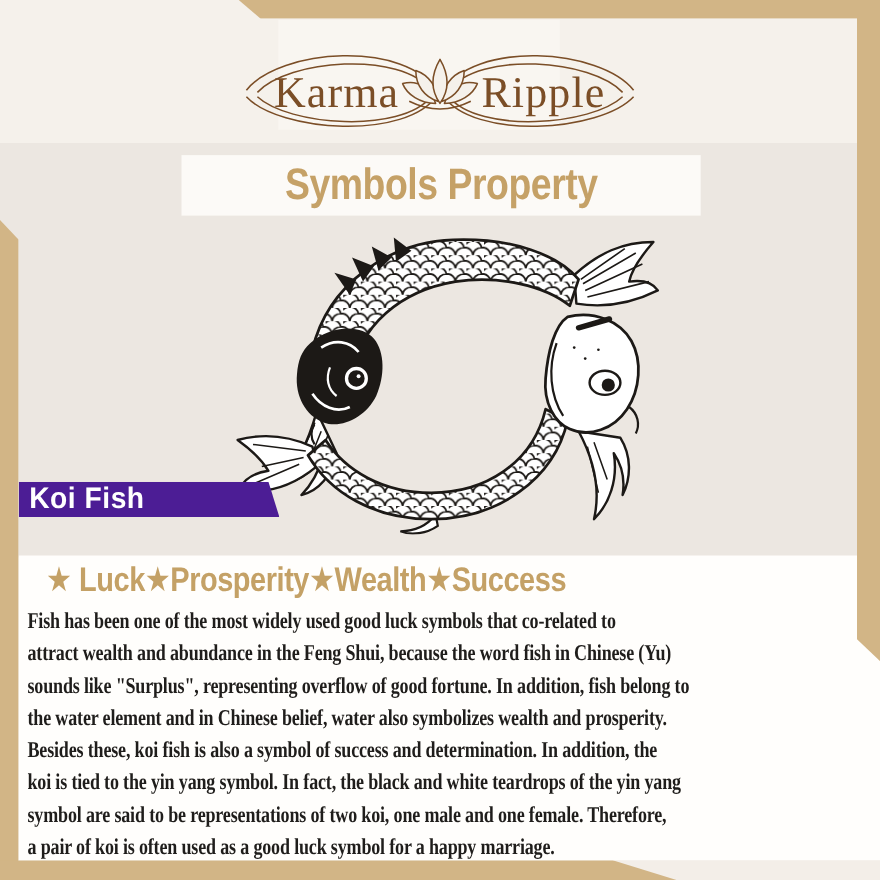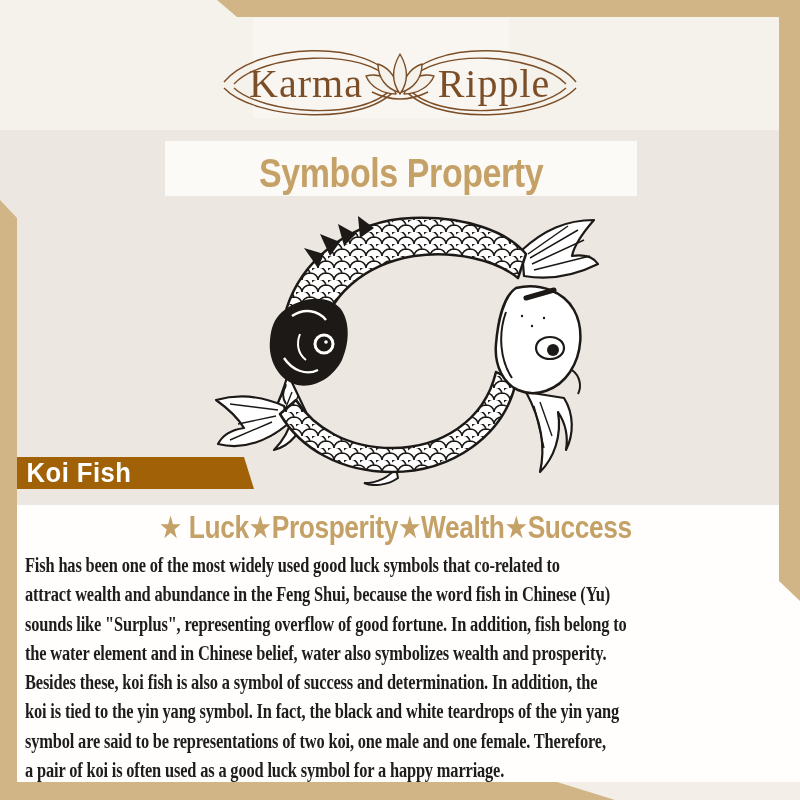--- a/index.html
+++ b/index.html
@@ -25,43 +25,43 @@
     clip-path:polygon(0 0,100% 18px,100% 100%,0 100%);}
   .band-bottom{left:0;top:782px;width:615px;height:18px;
     clip-path:polygon(0 0,557px 0,100% 100%,0 100%);}
 
   
   .logo{position:absolute;left:210px;top:34px;width:380px;height:88px;}
 
   
   .title-box{
     position:absolute;left:165px;top:141px;width:472px;height:55px;
-    background:#fcfaf7;display:flex;align-items:flex-end;justify-content:center;
+    background:#fcfaf7;display:flex;align-items:center;justify-content:center;
   }
   .title-text{
     font-size:40px;font-weight:700;color:#c5a167;letter-spacing:-0.5px;
     transform:scaleX(0.85);transform-origin:50% 50%;white-space:nowrap;
   }
 
   
   .koi{position:absolute;left:200px;top:196px;width:400px;height:290px;}
 
   
   .ribbon{
-    position:absolute;left:17px;top:457px;width:237px;height:32px;
-    background:#a16207;clip-path:polygon(0 0,calc(100% - 10px) 0,100% 100%,0 100%);
-    display:flex;align-items:center;
+    position:absolute;left:17px;top:438px;width:237px;height:32px;
+    background:#4c1d95;clip-path:polygon(0 0,calc(100% - 10px) 0,100% 100%,0 100%);
+    display:flex;
   }
   .ribbon-text{
     color:#ffffff;font-size:27px;font-weight:700;letter-spacing:0.5px;
     padding-left:10px;transform:scaleX(0.95);transform-origin:0 50%;white-space:nowrap;
   }
 
   
-  .benefits{position:absolute;left:0;top:509px;width:673px;text-align:right;}
+  .benefits{position:absolute;left:0;top:509px;width:673px;text-align:left;}
   .benefits-text{
     display:inline-block;font-size:31px;font-weight:700;color:#c4a166;
     letter-spacing:-0.5px;transform:scaleX(0.85);transform-origin:50% 50%;white-space:nowrap;
   }
 
   
   .article{position:absolute;left:25px;top:551px;width:760px;font-family:Liberation Serif, serif;}
   .article .line{
     height:29.3px;line-height:29.3px;white-space:nowrap;
     font-size:20.5px;font-weight:700;letter-spacing:-0.2px;color:#1f1d1b;

